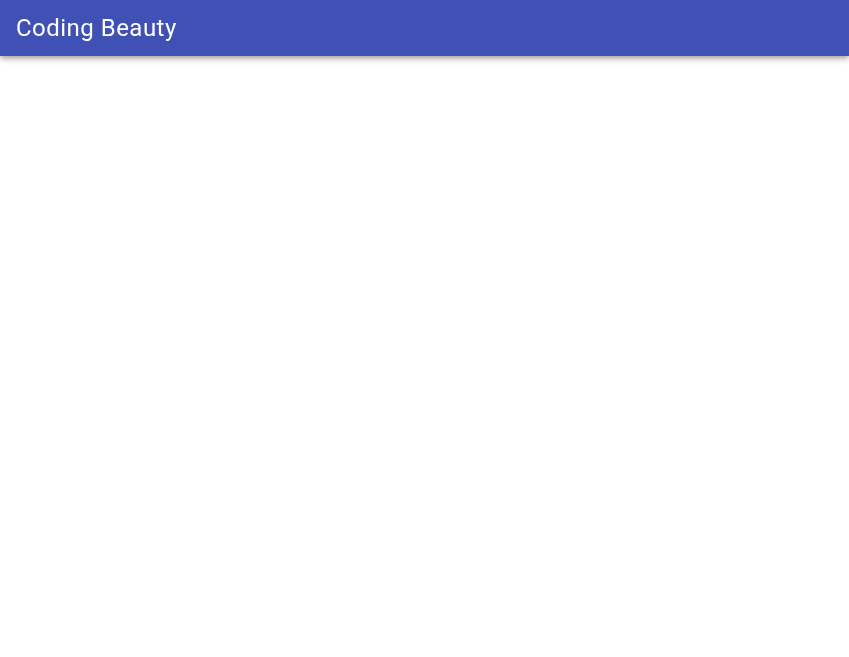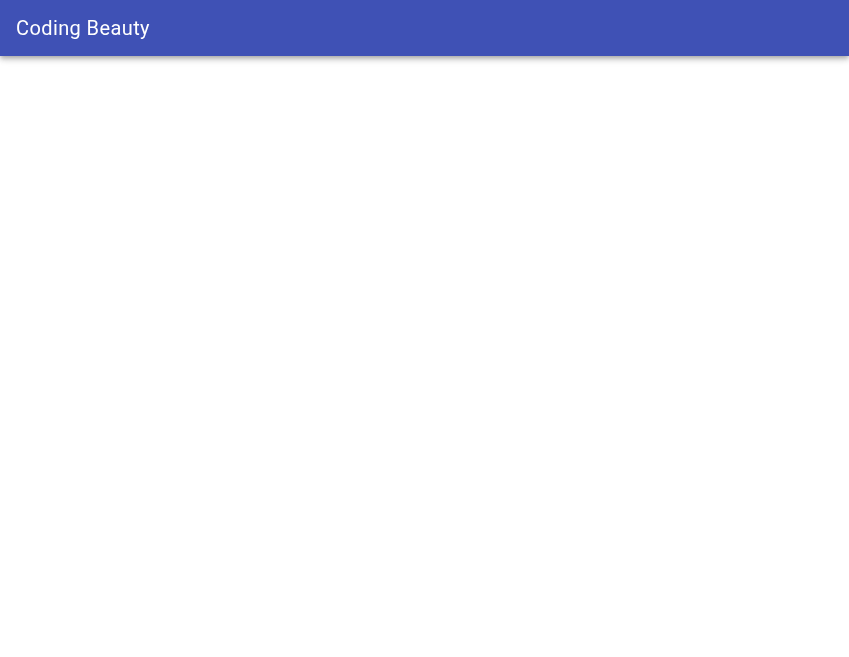--- a/index.html
+++ b/index.html
@@ -18,21 +18,21 @@
       background-color: #3f51b5;
       color: #ffffff;
       height: 56px;
       display: flex;
       align-items: center;
       padding: 0 16px;
       box-shadow: 0 2px 4px -1px rgba(0,0,0,0.2), 0 4px 5px 0 rgba(0,0,0,0.14), 0 1px 10px 0 rgba(0,0,0,0.12);
       position: relative;
     }
     .app-title {
-      font-size: 20px;
+      font-size: 24px;
       font-weight: 400;
       letter-spacing: 0.02em;
     }
     .content {
       padding: 16px;
       background: #ffffff;
     }
   </style>
 </head>
 <body>

